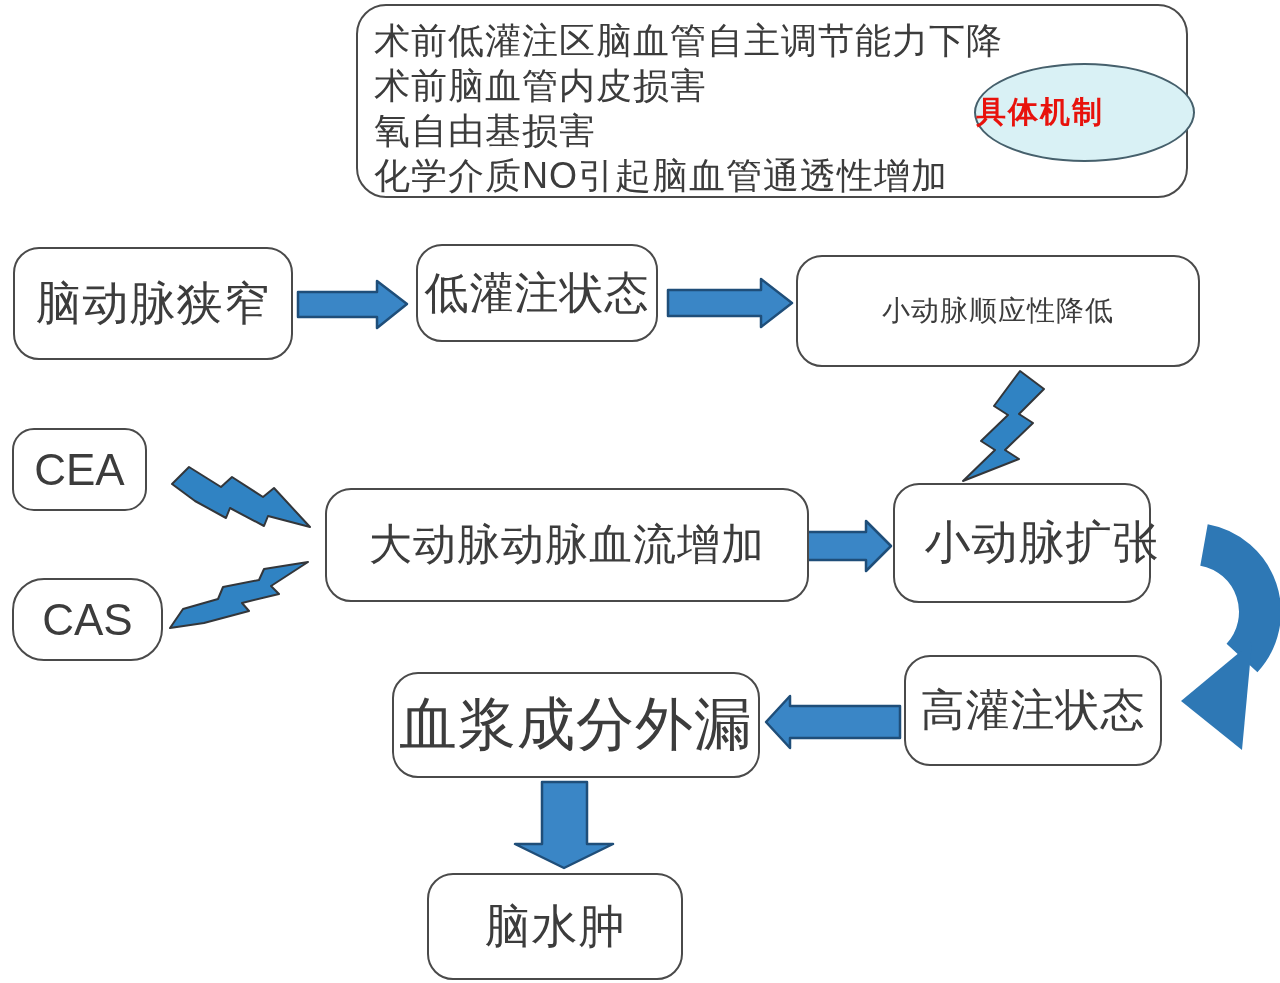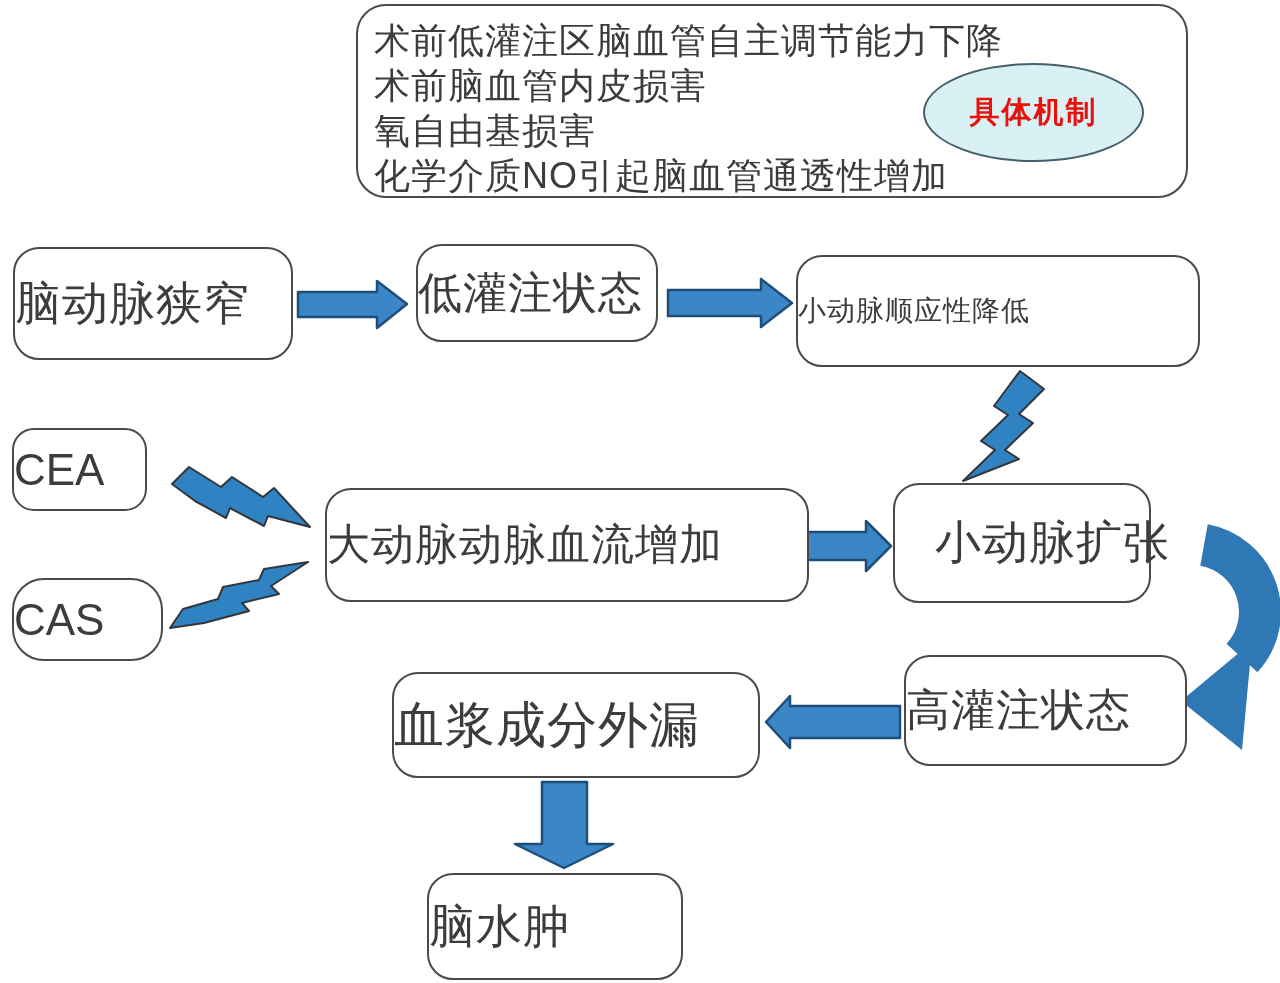--- a/index.html
+++ b/index.html
@@ -18,21 +18,21 @@
     z-index: 1;
   }
   .node {
     position: absolute;
     box-sizing: border-box;
     border: 2.5px solid #4a4a4a;
     border-radius: 26px;
     background: #ffffff;
     display: flex;
     align-items: center;
-    justify-content: flex-start;
+    justify-content: center;
     color: #3c3c3c;
     z-index: 2;
     letter-spacing: 1px;
     white-space: nowrap;
   }
   .mech-box {
     position: absolute;
     left: 356px; top: 4px;
     width: 832px; height: 194px;
     box-sizing: border-box;
@@ -44,40 +44,40 @@
   }
   .mech-line {
     font-size: 36px;
     line-height: 45px;
     color: #3c3c3c;
     letter-spacing: 1px;
     white-space: nowrap;
   }
   .mech-ellipse {
     position: absolute;
-    left: 923px; top: 63px;
+    left: 974px; top: 63px;
     width: 221px; height: 99px;
     box-sizing: border-box;
     border: 2.5px solid #46606c;
     border-radius: 50%;
     background: #d9f1f5;
     display: flex;
     align-items: center;
-    justify-content: center;
+    justify-content: flex-start;
     z-index: 3;
   }
   .mech-ellipse span {
     color: #e8120c;
     font-weight: bold;
     font-size: 30px;
     letter-spacing: 2px;
     white-space: nowrap;
   }
   .f46 { font-size: 46px; }
-  .f45 { font-size: 50px; }
+  .f45 { font-size: 58px; }
   .f44 { font-size: 44px; }
   .f43 { font-size: 43px; }
   .f42 { font-size: 28px; }
   .block-arrow { fill: #3a86c6; stroke: #1f4e79; stroke-width: 2.5; stroke-linejoin: round; }
   .bolt { fill: #3083c3; stroke: #33363a; stroke-width: 2; stroke-linejoin: round; }
   .curve-arrow { stroke: #2e78b5; }
   .curve-head { fill: #2e78b5; }
 </style>
 </head>
 <body>
@@ -135,21 +135,21 @@
   </div>
 
   <div class="node f43" style="left:325px; top:488px; width:484px; height:114px;">
     <span>大动脉动脉血流增加</span>
   </div>
 
   <div class="node f46" style="left:893px; top:483px; width:258px; height:120px;padding-left:40px;">
     <span>小动脉扩张</span>
   </div>
 
-  <div class="node f44" style="left:904px; top:655px; width:283px; height:111px;">
+  <div class="node f44" style="left:904px; top:655px; width:258px; height:111px;">
     <span>高灌注状态</span>
   </div>
 
   <div class="node f45" style="left:392px; top:672px; width:368px; height:106px;">
     <span>血浆成分外漏</span>
   </div>
 
   <div class="node f46" style="left:427px; top:873px; width:256px; height:107px;">
     <span>脑水肿</span>
   </div>

